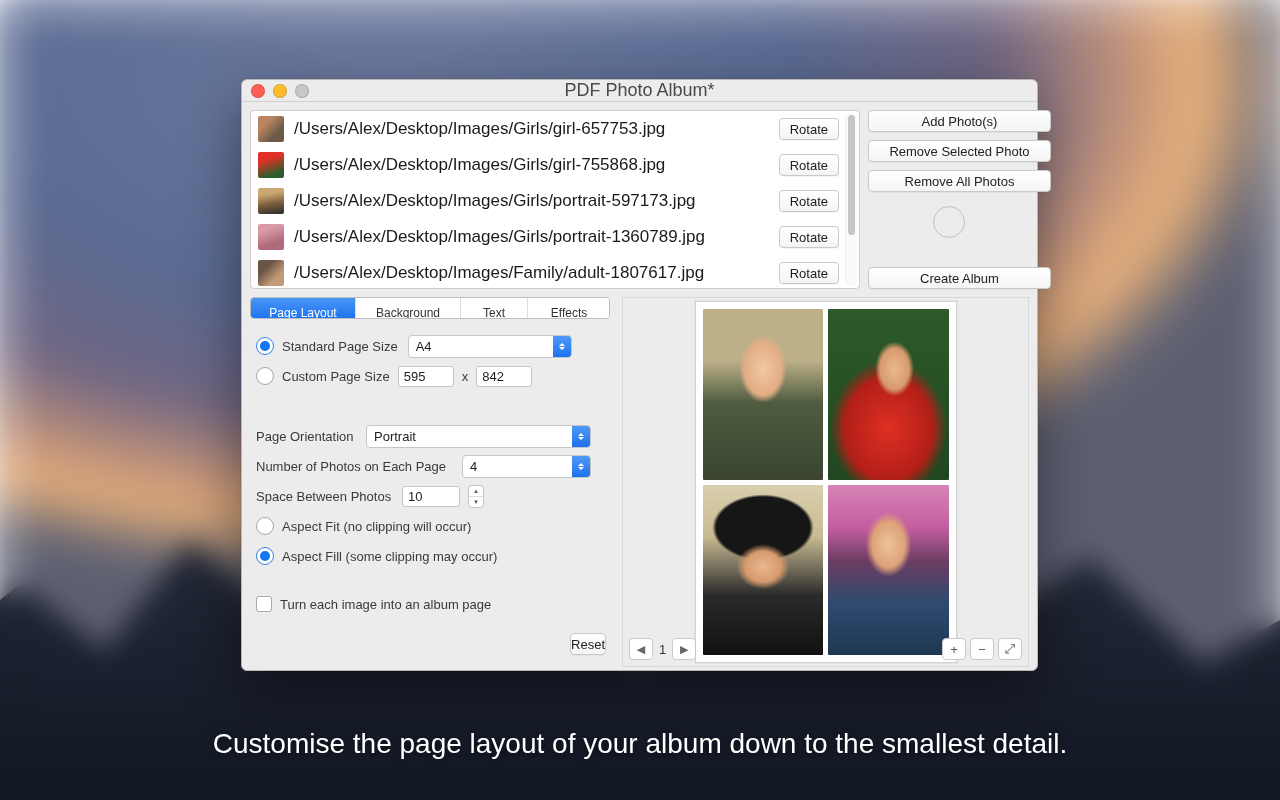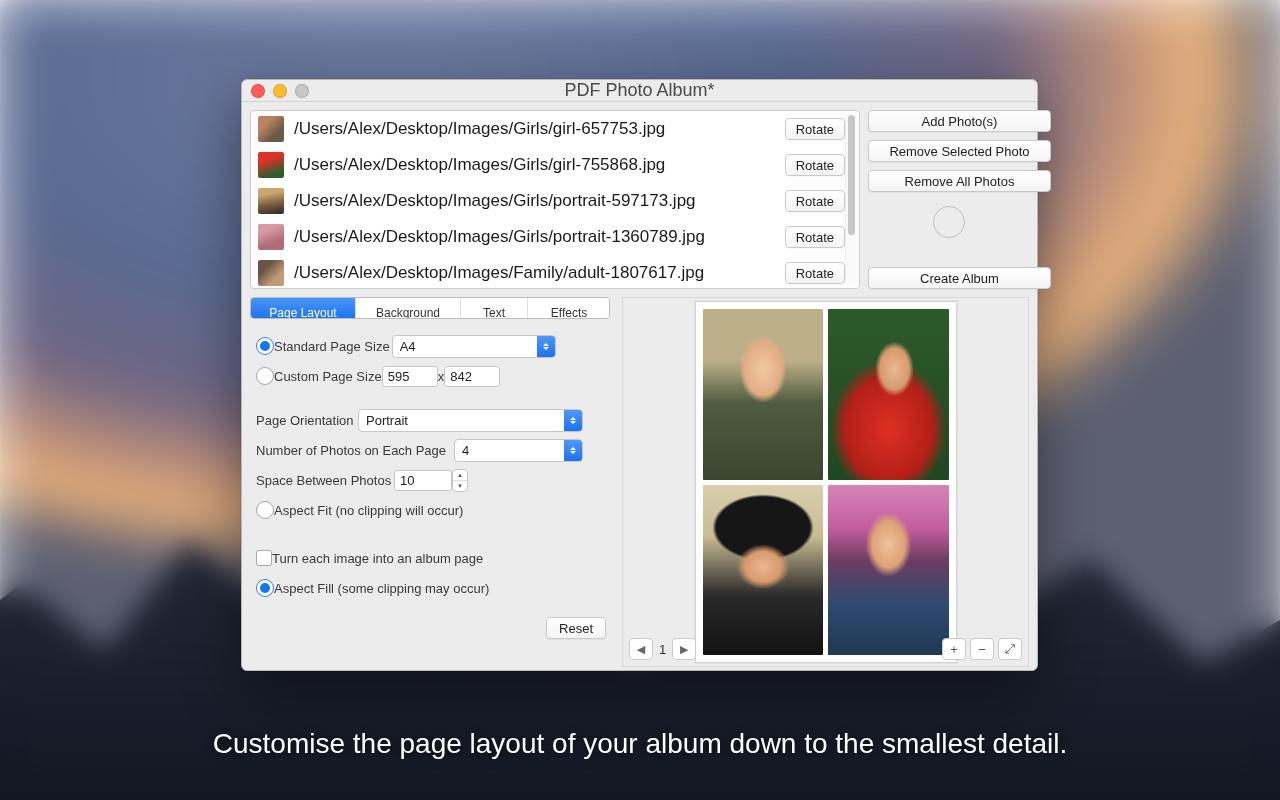--- a/index.html
+++ b/index.html
@@ -41,42 +41,42 @@
 .photo-list{position:absolute;inset:0;background:var(--panel-bg);border:1px solid var(--panel-border);border-radius:4px;overflow:hidden;}
 .rows{position:absolute;left:0;right:14px;top:0;bottom:0;overflow:hidden;}
 .row{display:flex;align-items:center;height:36px;}
 .thumb{width:26px;height:26px;border-radius:2px;margin-left:7px;margin-right:10px;flex:none;}
 .t1{background:linear-gradient(135deg,#b9845f 30%,#6c5a48 70%);}
 .t2{background:linear-gradient(160deg,#e13126 30%,#2b5e2c 80%);}
 .t3{background:linear-gradient(170deg,#caa770 25%,#7c5e3f 60%,#2a2a2a 100%);}
 .t4{background:linear-gradient(160deg,#d89aa6 25%,#b06c7a 70%);}
 .t5{background:linear-gradient(135deg,#6a5446 30%,#c29a78 70%);}
 .path{flex:1;font-size:17px;color:#1a1a1a;}
-.row-btn{}
+.row-btn{margin-right:6px;}
 .vscroll{position:absolute;top:2px;right:2px;bottom:2px;width:11px;background:#fafafa;border-left:1px solid #eee;border-radius:6px;}
 .vthumb{position:absolute;left:2px;right:2px;top:2px;height:120px;background:#c6c6c6;border-radius:5px;}
 
 
 .side{width:161px;flex:none;display:flex;flex-direction:column;gap:8px;align-items:stretch;}
 .mac-btn{height:20px;padding:0 10px;background:linear-gradient(#fff,#f4f4f4);border:1px solid var(--btn-border);border-radius:4px;font-size:13px;color:#222;display:inline-flex;align-items:center;justify-content:center;box-shadow:0 1px 0 rgba(0,0,0,.04);cursor:default;}
 .wide{width:100%;}
 .spinner{margin:6px auto 0;width:30px;height:30px;border-radius:50%;border:1px solid #c1c1c1;}
 .side .spacer{flex:1;}
 
 
 .lowzone{display:flex;gap:8px;padding:8px;height:370px;}
 
 
 .settings{flex:0 0 364px;background:var(--win-bg);}
 .tabs{display:flex;height:20px;border:1px solid #bdbdbd;border-radius:4px;overflow:hidden;width:358px;}
 .tab{flex:none;padding:5px 10px;font-size:12px;line-height:20px;text-align:center;background:#fff;border-right:1px solid #dcdcdc;color:#333;}
 .tab:last-child{border-right:none;}
 .tab.active{background:linear-gradient(#4a95f6,#1f75f0);color:#fff;}
 .form{padding:12px 6px 0 6px;font-size:13px;color:var(--subtext);}
-.frow{display:flex;align-items:center;height:30px;}
+.frow{display:flex;align-items:center;gap:8px;height:30px;}
 .radio{width:16px;height:16px;border-radius:50%;border:1px solid #a5a5a5;background:#fff;flex:none;position:relative;}
 .radio.on{border-color:#3a7fe6;}
 .radio.on::after{content:"";position:absolute;inset:3px;border-radius:50%;background:var(--blue);}
 .check{width:14px;height:14px;border:1px solid #a8a8a8;border-radius:3px;background:#fff;flex:none;}
 .select{height:21px;background:#fff;border:1px solid #c6c6c6;border-radius:4px;display:flex;align-items:center;padding:0 0 0 7px;position:relative;font-size:13px;color:#222;overflow:hidden;}
 .sel-knob{position:absolute;right:0;top:0;bottom:0;width:18px;background:linear-gradient(#4f98f7,#1c72ef);display:flex;flex-direction:column;align-items:center;justify-content:center;gap:1px;}
 .sel-knob::before,.sel-knob::after{content:"";width:0;height:0;border-left:3px solid transparent;border-right:3px solid transparent;}
 .sel-knob::before{border-bottom:3px solid #fff;} .sel-knob::after{border-top:3px solid #fff;}
 .num{height:19px;background:#fff;border:1px solid #c6c6c6;border-radius:3px;padding:0 5px;display:flex;align-items:center;font-size:13px;color:#222;}
 .stepper{width:14px;height:21px;border:1px solid #c6c6c6;border-radius:4px;background:#fff;display:flex;flex-direction:column;}
@@ -199,21 +199,21 @@
           <span>Custom Page Size</span>
           <div class="num" style="width:44px">
               <span>595</span>
             </div>
           <span>x</span>
           <div class="num" style="width:44px">
               <span>842</span>
             </div>
         </div>
 
-        <div class="frow" style="margin-top:14px">
+        <div class="frow" style="margin-top:30px">
           <span style="width:102px">Page Orientation</span>
           <div class="select" style="width:216px">
             <span>Portrait</span>
               <div class="sel-knob"></div>
           </div>
         </div>
         <div class="frow">
           <span style="width:198px">Number of Photos on Each Page</span>
           <div class="select" style="width:120px">
             <span>4</span>
@@ -228,32 +228,32 @@
           <div class="stepper">
               <div>▴</div>
               <div>▾</div>
             </div>
         </div>
 
         <div class="frow">
           <div class="radio"></div>
           <span>Aspect Fit (no clipping will occur)</span>
         </div>
+        <div class="frow">
+          <div class="radio on"></div>
+          <span>Aspect Fill (some clipping may occur)</span>
+        </div>
+
         <div class="frow" style="margin-top:18px">
           <div class="check"></div>
           <span>Turn each image into an album page</span>
         </div>
 
-        <div class="frow">
-          <div class="radio on"></div>
-          <span>Aspect Fill (some clipping may occur)</span>
-        </div>
-
         <div style="display:flex;justify-content:flex-end;margin-top:14px;padding-right:2px;">
-          <div class="mac-btn" style="padding:0 12px">Reset</div>
+          <div class="mac-btn" style="padding:0 0">Reset</div>
         </div>
       </div>
     </div>
 
     <div class="preview">
       <div class="page">
         <div class="ph ph1"></div>
         <div class="ph ph2"></div>
         <div class="ph ph3"></div>
         <div class="ph ph4"></div>

